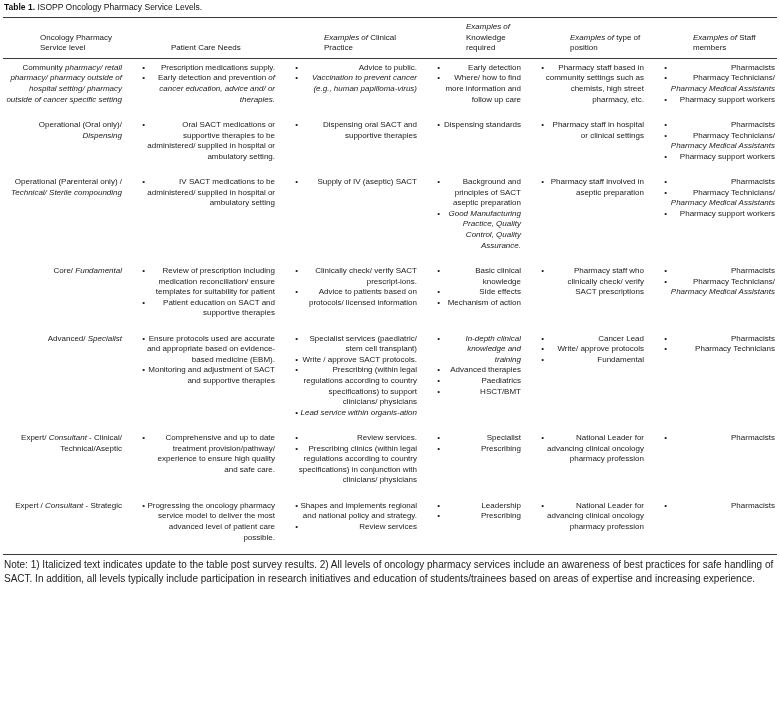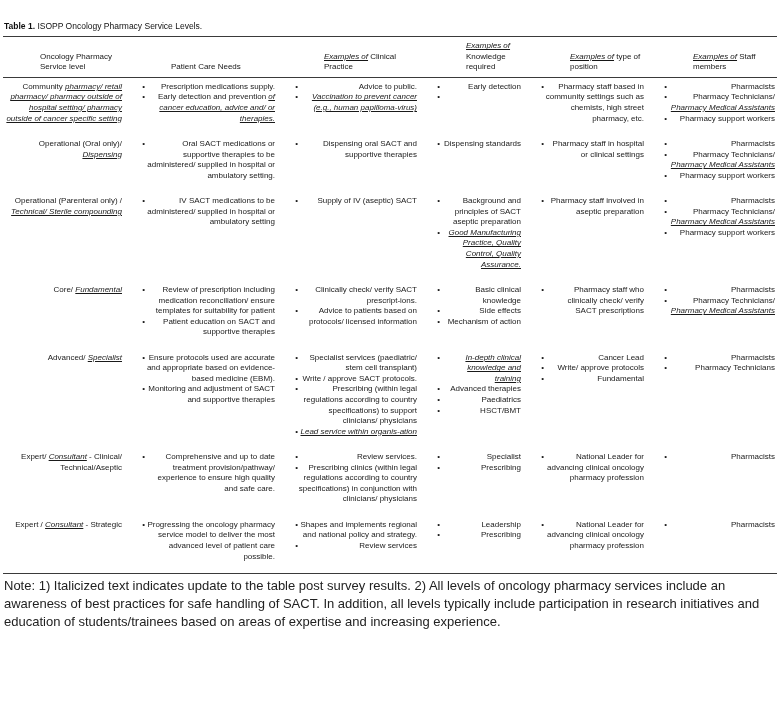--- a/index.html
+++ b/index.html
@@ -3,21 +3,21 @@
 <meta charset="utf-8">
 <style>
   * { margin:0; padding:0; box-sizing:border-box; }
   html,body { background:#ffffff; }
   body {
     width:780px; height:701px; overflow:hidden;
     color:#1a1a1a;
     font-family:"Liberation Sans", sans-serif;
     font-size:8px; line-height:1.32;
   }
-  .page { padding:20px 3px 0 3px; }
+  .page { padding:1px 3px 0 3px; }
   .title { font-size:8.5px; padding:1px 0 4px 1px; color:#111; }
   .title .bold { font-weight:bold; }
   .ttable { border-top:1px solid #3a3a3a; }
   .trow {
     display:grid;
     grid-template-columns:131px 153px 142px 104px 123px 1fr;
   }
   .thead {
     border-bottom:1px solid #3a3a3a;
     padding:4px 0 4px 0;
@@ -26,23 +26,23 @@
   }
   .cell { padding-right:12px; }
   .cell:last-child { padding-right:2px; }
   .hcell { color:#161616;margin-left:37px; }
   .tbody { border-bottom:1px solid #3a3a3a; }
   .brow { padding-top:4px; padding-bottom:11px;text-align:right; }
   .level { padding-left:1px; }
   .bi { display:flex; }
   .bu { flex:0 0 11px; padding-left:2px; }
   .bt { flex:1; }
-  em { font-style:italic;text-decoration:underline; }
+  em { font-style:italic; }
   .note {
-    font-size:13px; line-height:1.38; color:#222;
+    font-size:10px; line-height:1.38; color:#222;
     padding:3px 1px 0 1px;
   }
 </style>
 </head>
 <body>
 
 <div class="page">
   <div class="title">
     <span class="bold">Table 1.</span><span> ISOPP Oncology Pharmacy Service Levels.</span>
   </div>
@@ -79,20 +79,21 @@
               <span class="bt"><em>Vaccination to prevent cancer (e.g., human papilloma-virus)</em></span>
             </div>
           </div>
           <div class="cell c3">
             <div class="bi">
               <span class="bu">•</span>
               <span class="bt">Early detection</span>
             </div>
             <div class="bi">
               <span class="bu">•</span>
+              <span class="bt">Where/ how to find more information and follow up care</span>
             </div>
           </div>
           <div class="cell c4">
             <div class="bi">
               <span class="bu">•</span>
               <span class="bt">Pharmacy staff based in community settings such as chemists, high street pharmacy, etc.</span>
             </div>
           </div>
           <div class="cell c5">
             <div class="bi">

